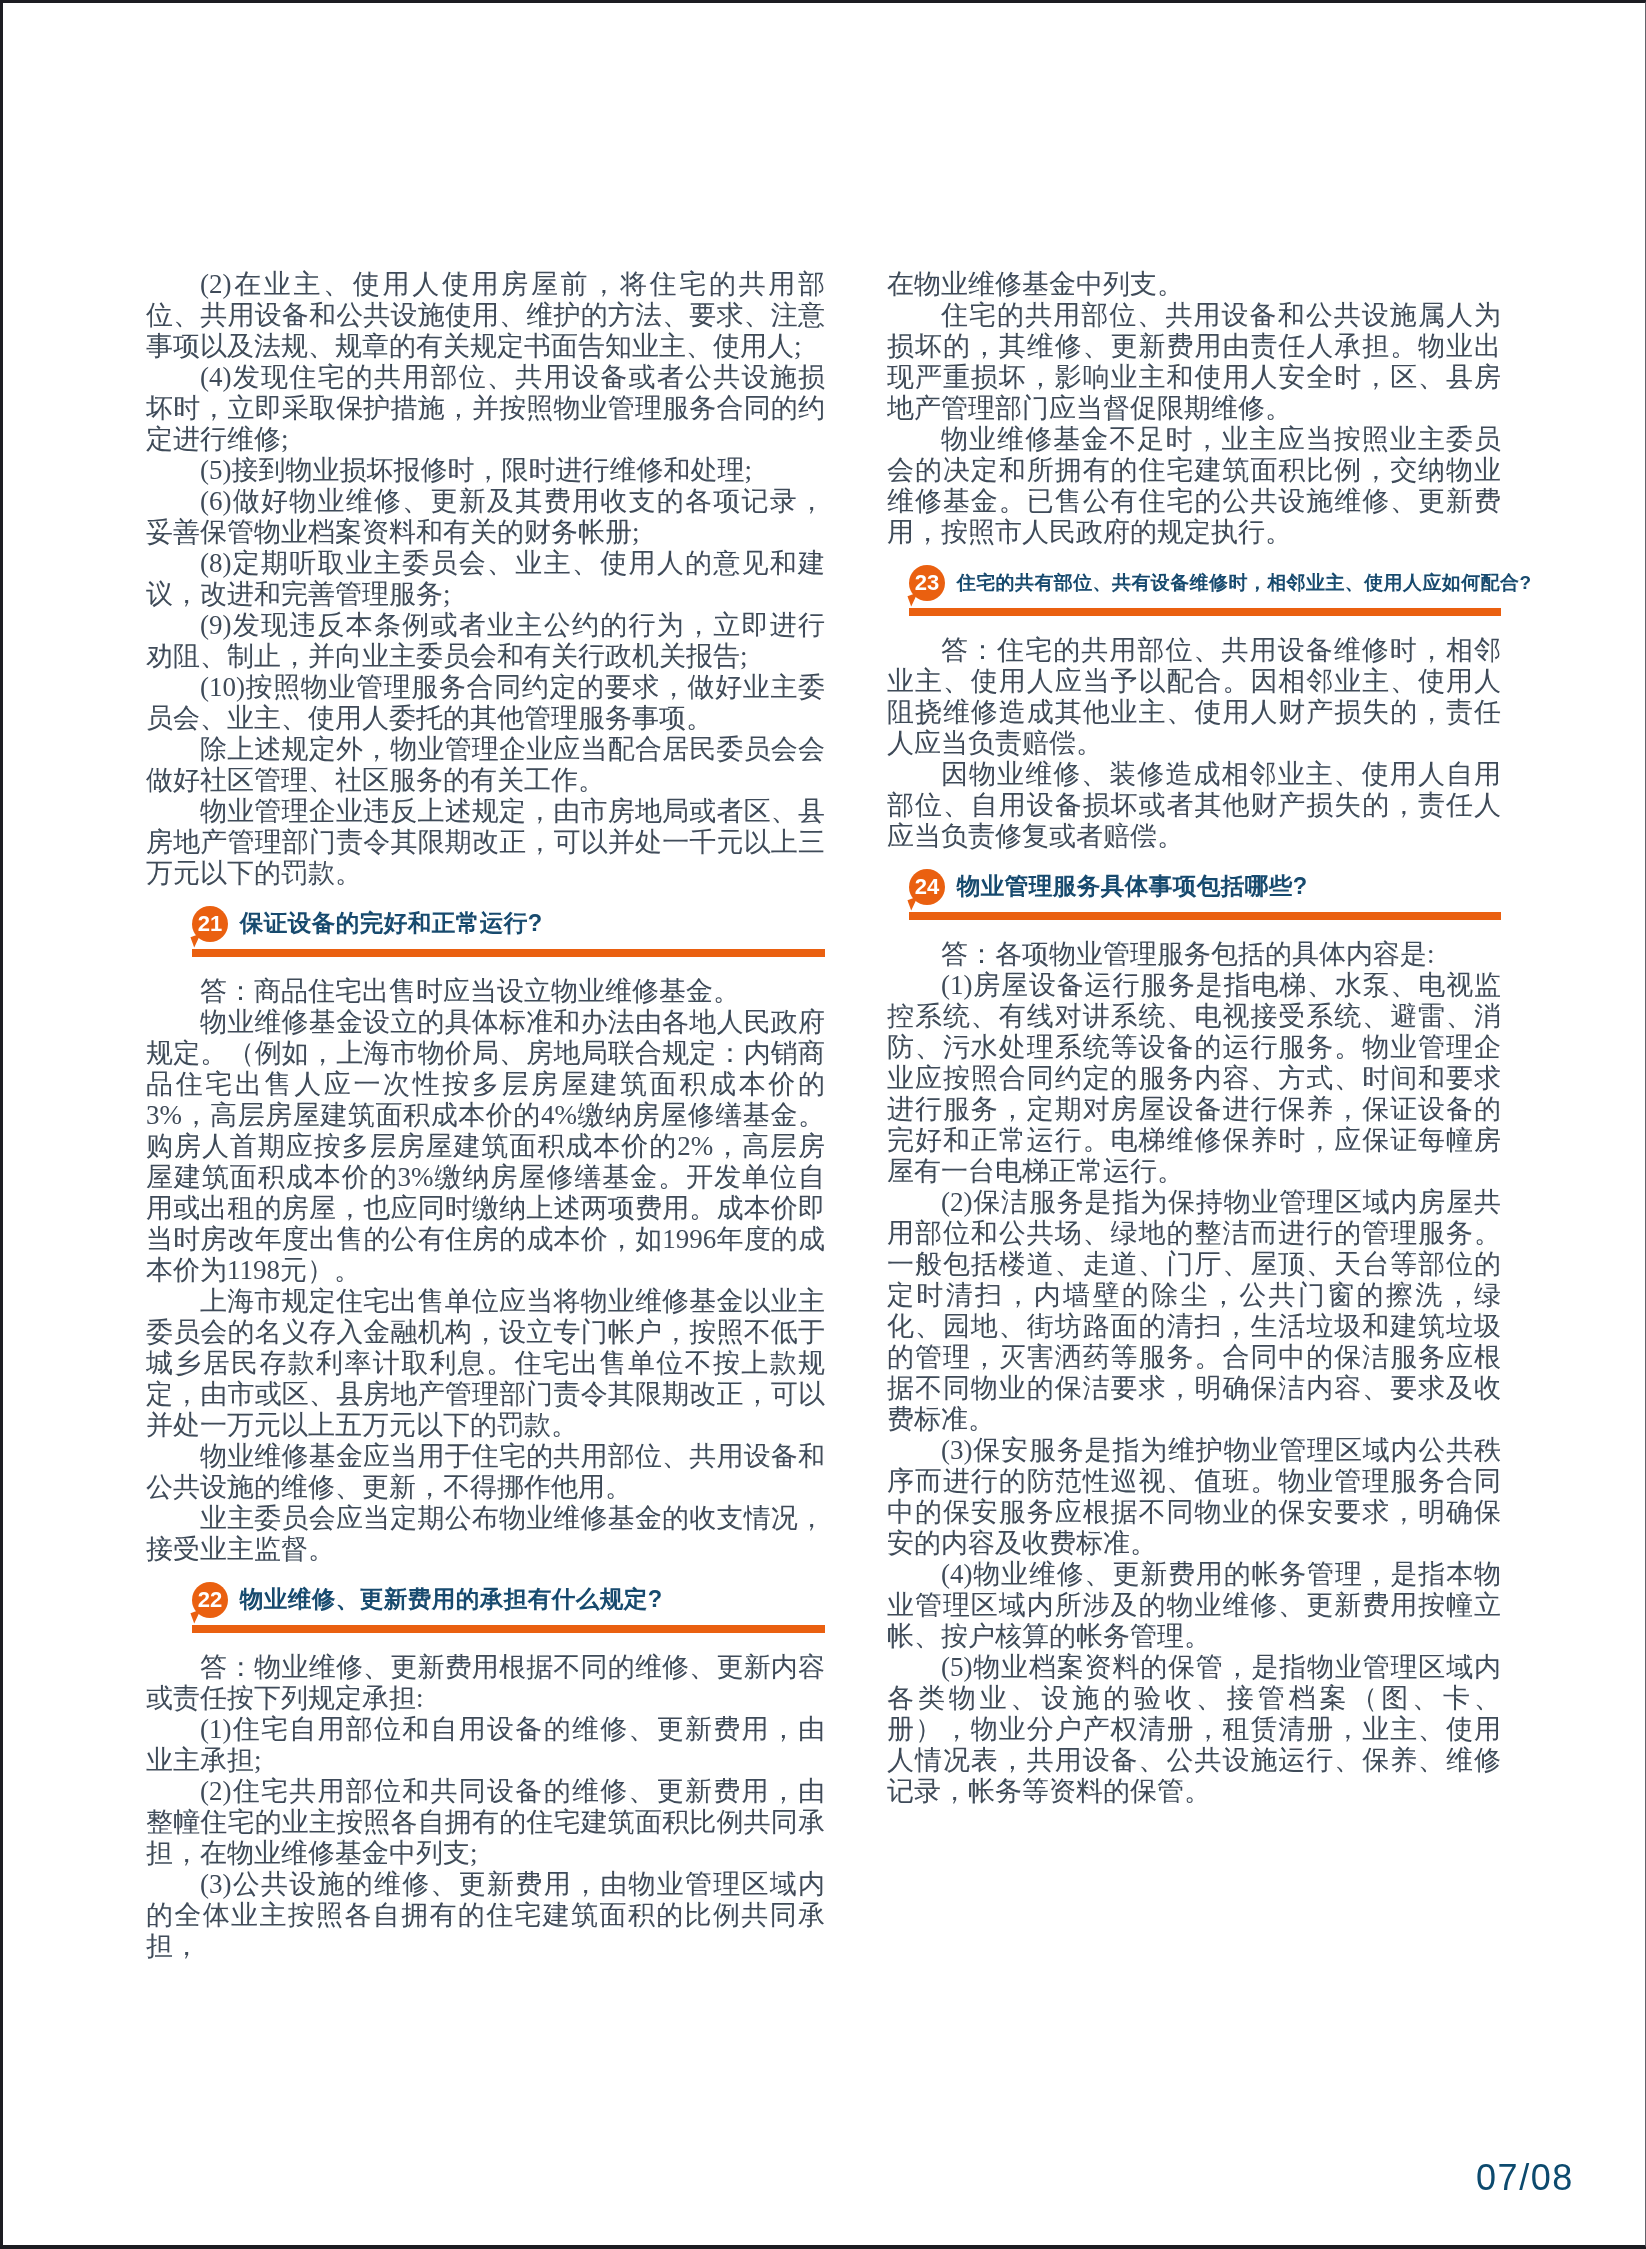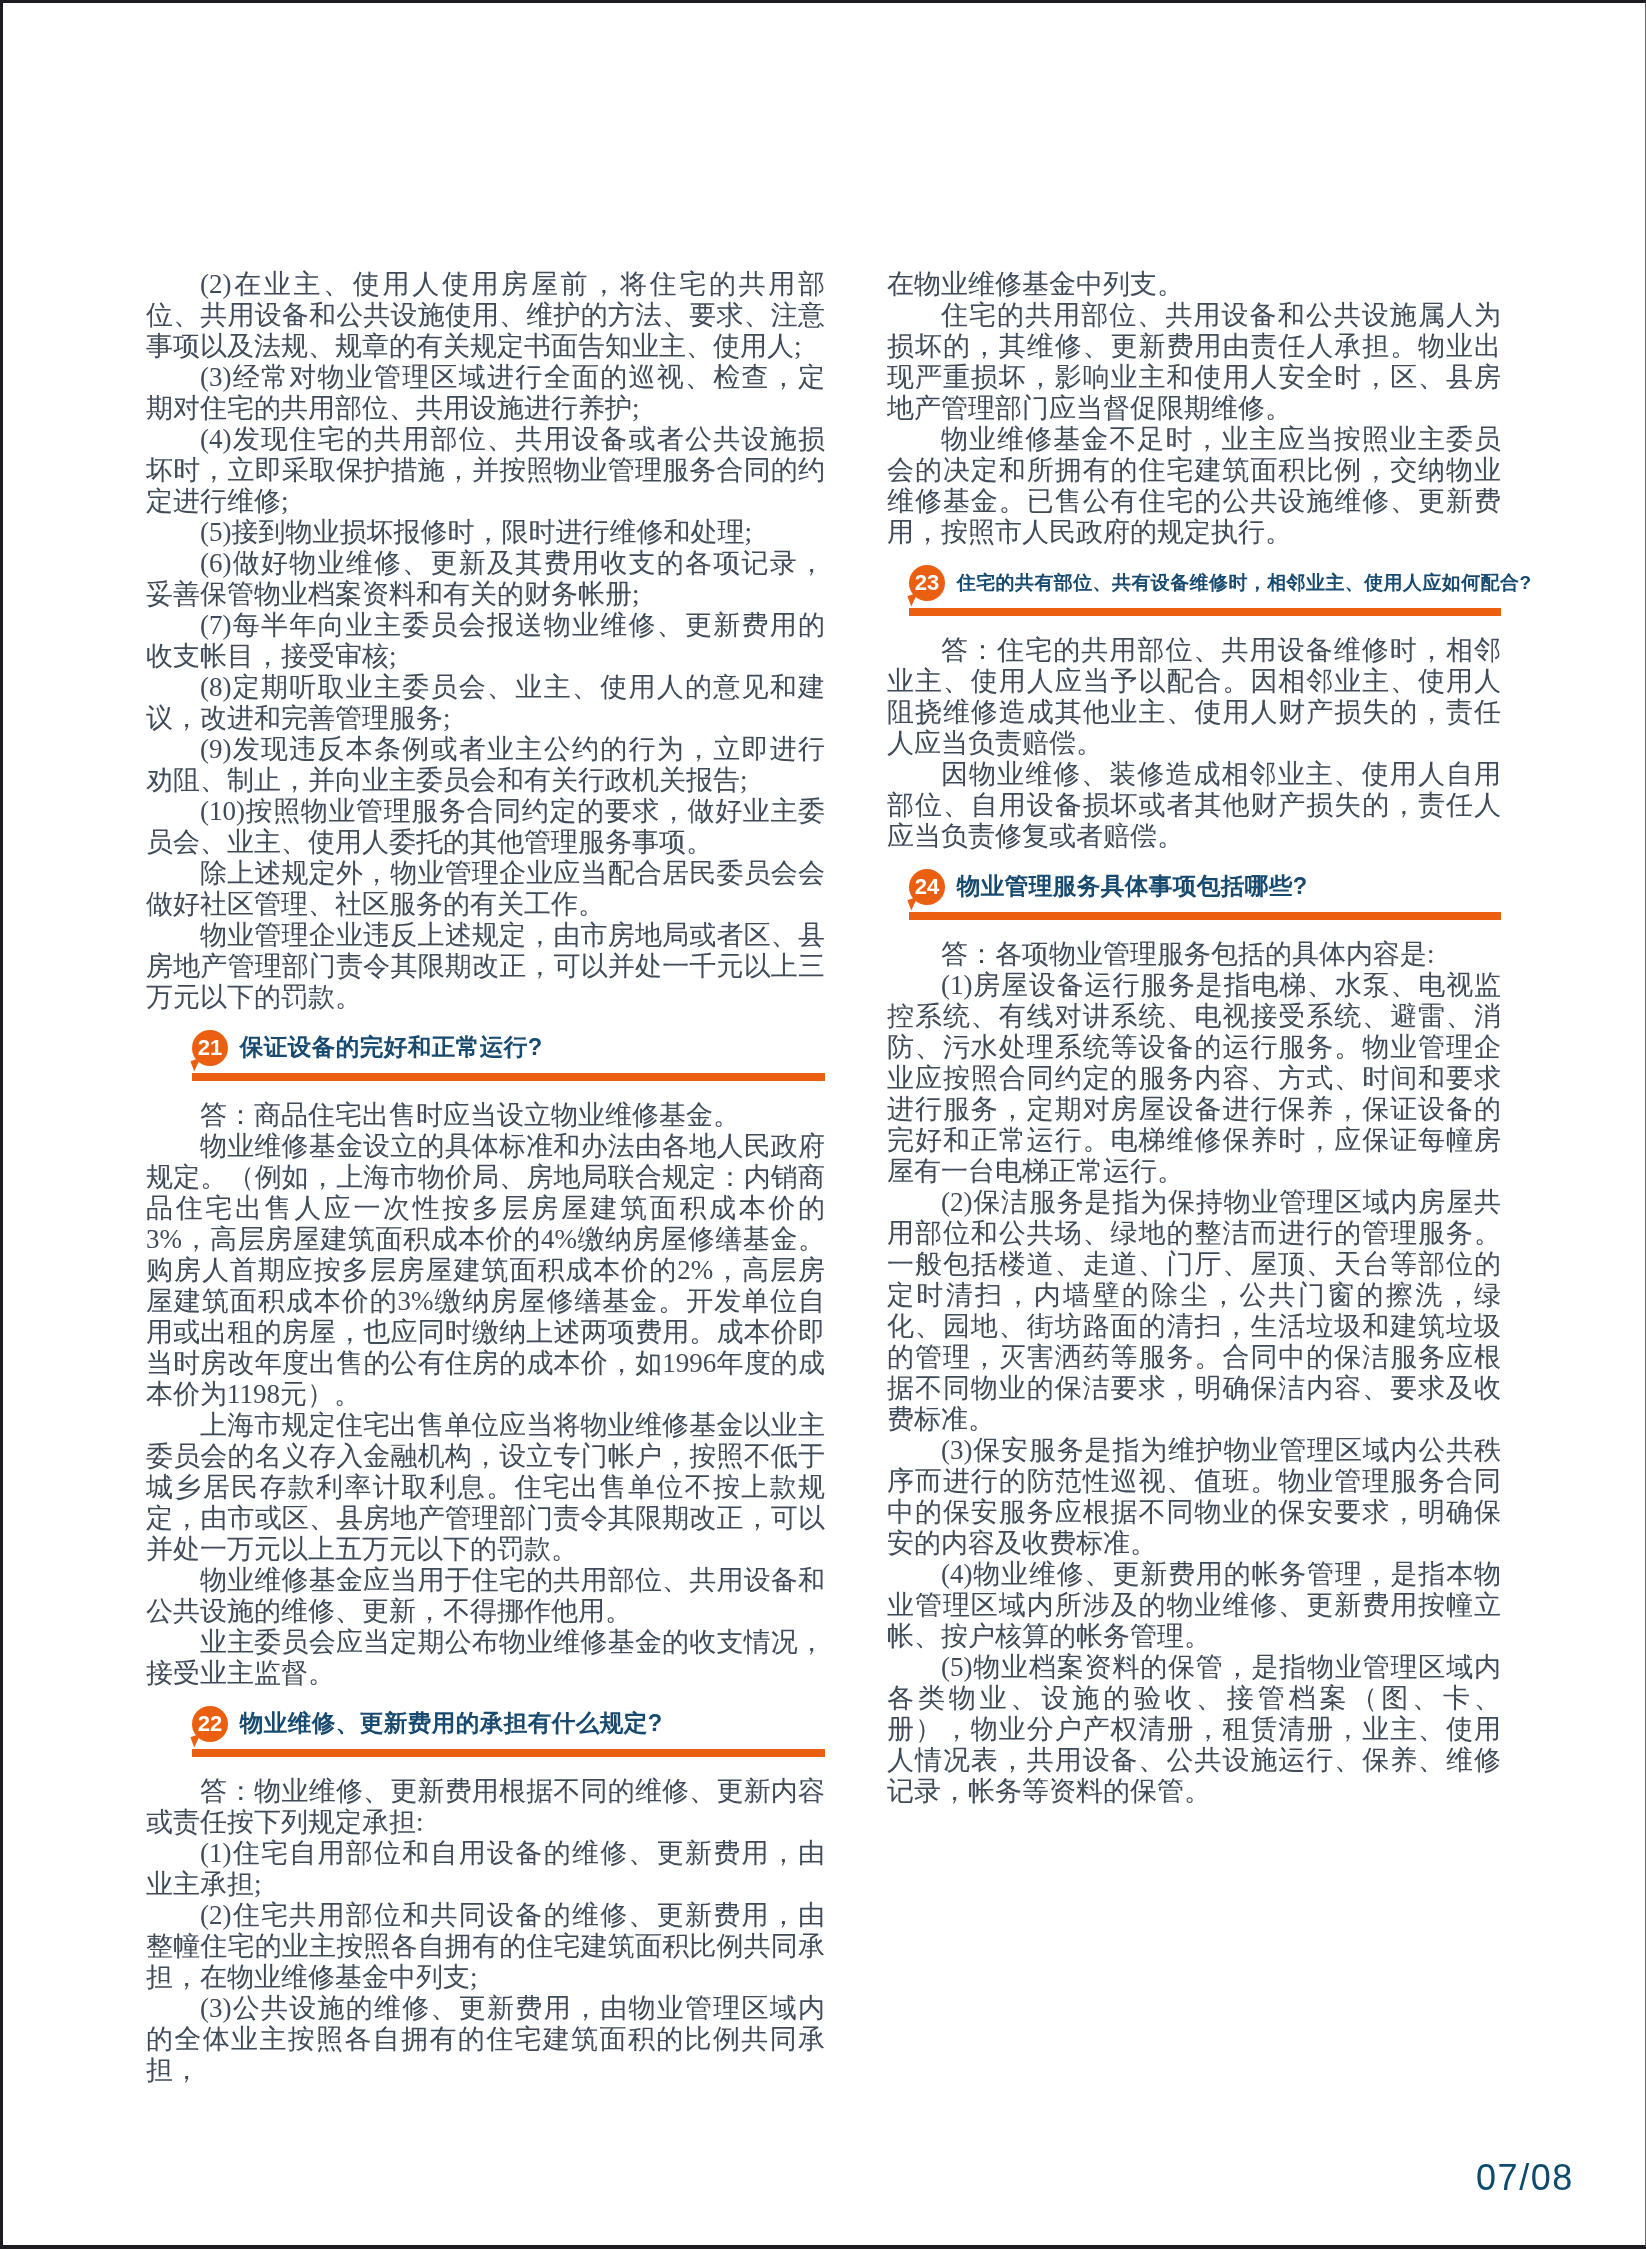--- a/index.html
+++ b/index.html
@@ -61,25 +61,23 @@
     font-family:"Liberation Sans","DejaVu Sans",sans-serif;
     font-size:36px;line-height:1;color:#0c4a6e;letter-spacing:1.6px;
   }
 </style>
 </head>
 <body>
 
 <div class="page">
   <div class="col col-left" id="col-left">
       <p class="para">(2)在业主、使用人使用房屋前，将住宅的共用部位、共用设备和公共设施使用、维护的方法、要求、注意事项以及法规、规章的有关规定书面告知业主、使用人;</p>
-      <p class="para">(3)经常对物业管理区域进行全面的巡视、检查，定期对住宅的共用部位、共用设施进行养护;</p>
       <p class="para">(4)发现住宅的共用部位、共用设备或者公共设施损坏时，立即采取保护措施，并按照物业管理服务合同的约定进行维修;</p>
       <p class="para">(5)接到物业损坏报修时，限时进行维修和处理;</p>
       <p class="para">(6)做好物业维修、更新及其费用收支的各项记录，妥善保管物业档案资料和有关的财务帐册;</p>
-      <p class="para">(7)每半年向业主委员会报送物业维修、更新费用的收支帐目，接受审核;</p>
       <p class="para">(8)定期听取业主委员会、业主、使用人的意见和建议，改进和完善管理服务;</p>
       <p class="para">(9)发现违反本条例或者业主公约的行为，立即进行劝阻、制止，并向业主委员会和有关行政机关报告;</p>
       <p class="para">(10)按照物业管理服务合同约定的要求，做好业主委员会、业主、使用人委托的其他管理服务事项。</p>
       <p class="para">除上述规定外，物业管理企业应当配合居民委员会会做好社区管理、社区服务的有关工作。</p>
       <p class="para">物业管理企业违反上述规定，由市房地局或者区、县房地产管理部门责令其限期改正，可以并处一千元以上三万元以下的罚款。</p>
       <div class="qblock">
         <div class="qrow">
           <span class="qbadge"><span class="qnum">21</span></span>
           <span class="qtitle">保证设备的完好和正常运行?</span>
         </div>

